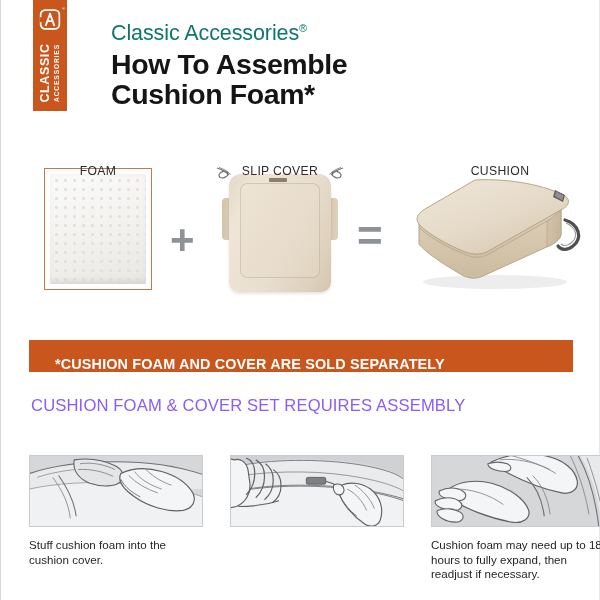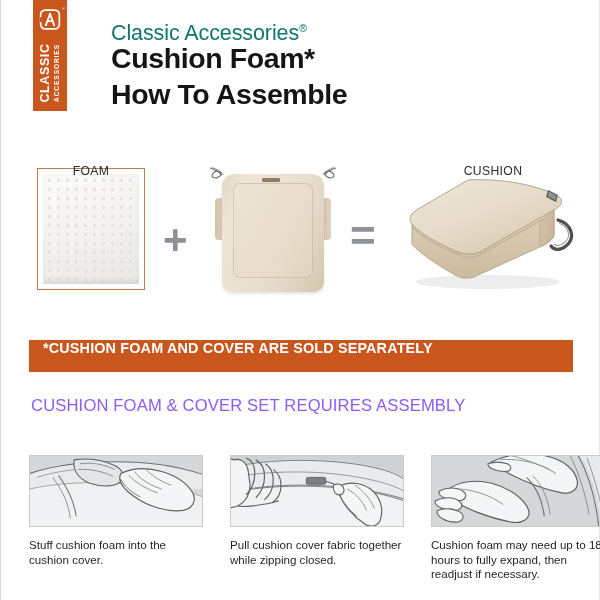--- a/index.html
+++ b/index.html
@@ -102,21 +102,21 @@
     color: #151515;
     line-height: 34px;
     letter-spacing: -0.4px;
     margin-top: 2px;
     white-space: nowrap;
   }
 
   
   .equation {
     position: absolute;
-    left: 9px; top: 164px; right: 0;
+    left: 16px; top: 164px; right: 0;
     height: 155px;
   }
   .eq-label {
     position: absolute;
     top: 130px;
     width: 100%;
     text-align: center;
     font-size: 12.2px;
     letter-spacing: 0.35px;
     color: #2b2b2b;
@@ -221,22 +221,22 @@
   .label-cushion { left: 398px; top: 0; width: 170px; text-align: center; }
 
   
   .banner {
     position: absolute;
     left: 28px; top: 340px;
     width: 544px; height: 32px;
     background: #c9561d;
     color: #fff;
     display: flex;
-    align-items: flex-start;
-    padding-left: 14px;
+    align-items: flex-end;
+    padding-left: 26px;
     font-size: 14.4px;
     font-weight: bold;
     letter-spacing: 0.15px;
   }
 
   
   .sub-head {
     position: absolute;
     left: 30px; top: 396px;
     font-size: 16.6px;
@@ -288,22 +288,22 @@
       <div class="logo-text-wrap">
         <div class="logo-text">
           <span class="logo-l1">CLASSIC</span>
           <span class="logo-l2">ACCESSORIES</span>
         </div>
       </div>
     </div>
 
     <div class="head-text">
       <div class="brand"><span>Classic Accessories</span><sup>®</sup></div>
+      <div class="title">How To Assemble</div>
       <div class="title" style="margin-top:-4px">Cushion Foam*</div>
-      <div class="title">How To Assemble</div>
     </div>
   </div>
 
   <div class="equation">
 
     <div class="foam-box">
       <div class="foam-inner"></div>
     </div>
     <div class="eq-label label-foam">FOAM</div>
 
@@ -324,20 +324,21 @@
           <ellipse cx="8.5" cy="8.5" rx="4.6" ry="3.1" transform="rotate(-22 8.5 8.5)" fill="none" stroke="#6f6f70" stroke-width="1.2"></ellipse>
         </svg>
       </span>
       <div class="cover-side l"></div>
       <div class="cover-side r"></div>
       <div class="cover-body">
         <div class="cover-panel"></div>
         <div class="cover-zip"></div>
       </div>
     </div>
+    <div class="eq-label label-cover">SLIP COVER</div>
 
     <div class="op op-eq">=</div>
 
     <div class="cushion-wrap">
       <svg viewBox="0 0 170 130" width="170" height="130" aria-hidden="true">
         <defs>
           <linearGradient id="cTop" x1="0" y1="0" x2="0.75" y2="1">
             <stop offset="0" stop-color="#efe6d8"></stop>
             <stop offset="0.55" stop-color="#e6dbc9"></stop>
             <stop offset="1" stop-color="#d8cab3"></stop>
@@ -431,21 +432,20 @@
           <path d="M6 52 C20 52 36 50 48 46" fill="none" stroke="#5f6164" stroke-width="1.1"></path>
 
           <path d="M112 30 C122 26 134 28 142 34 C152 42 156 54 152 66
                    C150 72 142 74 136 70 C124 62 112 48 110 38 C109 34 110 31 112 30 Z" fill="#f4f5f6" stroke="#5f6164" stroke-width="1.2"></path>
           <path d="M118 34 C126 38 134 46 138 56" fill="none" stroke="#84868a" stroke-width="0.9"></path>
           <path d="M126 30 C134 35 142 44 146 54" fill="none" stroke="#84868a" stroke-width="0.9"></path>
           <path d="M110 40 C114 48 120 56 128 62" fill="none" stroke="#6f7174" stroke-width="1"></path>
           <path d="M104 30 C108 28 112 29 114 32 C116 36 114 40 110 40 C106 40 103 36 104 30 Z" fill="#f4f5f6" stroke="#5f6164" stroke-width="1.1"></path>
         </svg>
       </div>
-      <div class="step-cap">Pull cushion cover fabric together while zipping closed.</div>
     </div>
 
     <div class="step">
       <div class="step-img">
         <svg viewBox="0 0 174 72" aria-hidden="true">
           <rect width="174" height="72" fill="#d5d7d9"></rect>
           <path d="M150 -2 C158 10 166 30 170 52 C172 62 172 70 172 74 L176 74 L176 -2 Z" fill="#e7e9ea"></path>
           <path d="M148 -2 C156 12 164 34 168 58 C169 64 170 70 170 74" fill="none" stroke="#6f7174" stroke-width="1.1"></path>
           <path d="M140 -2 C148 14 156 36 160 60" fill="none" stroke="#84868a" stroke-width="0.9"></path>
           <path d="M158 2 C164 18 170 38 174 58" fill="none" stroke="#84868a" stroke-width="0.9"></path>

